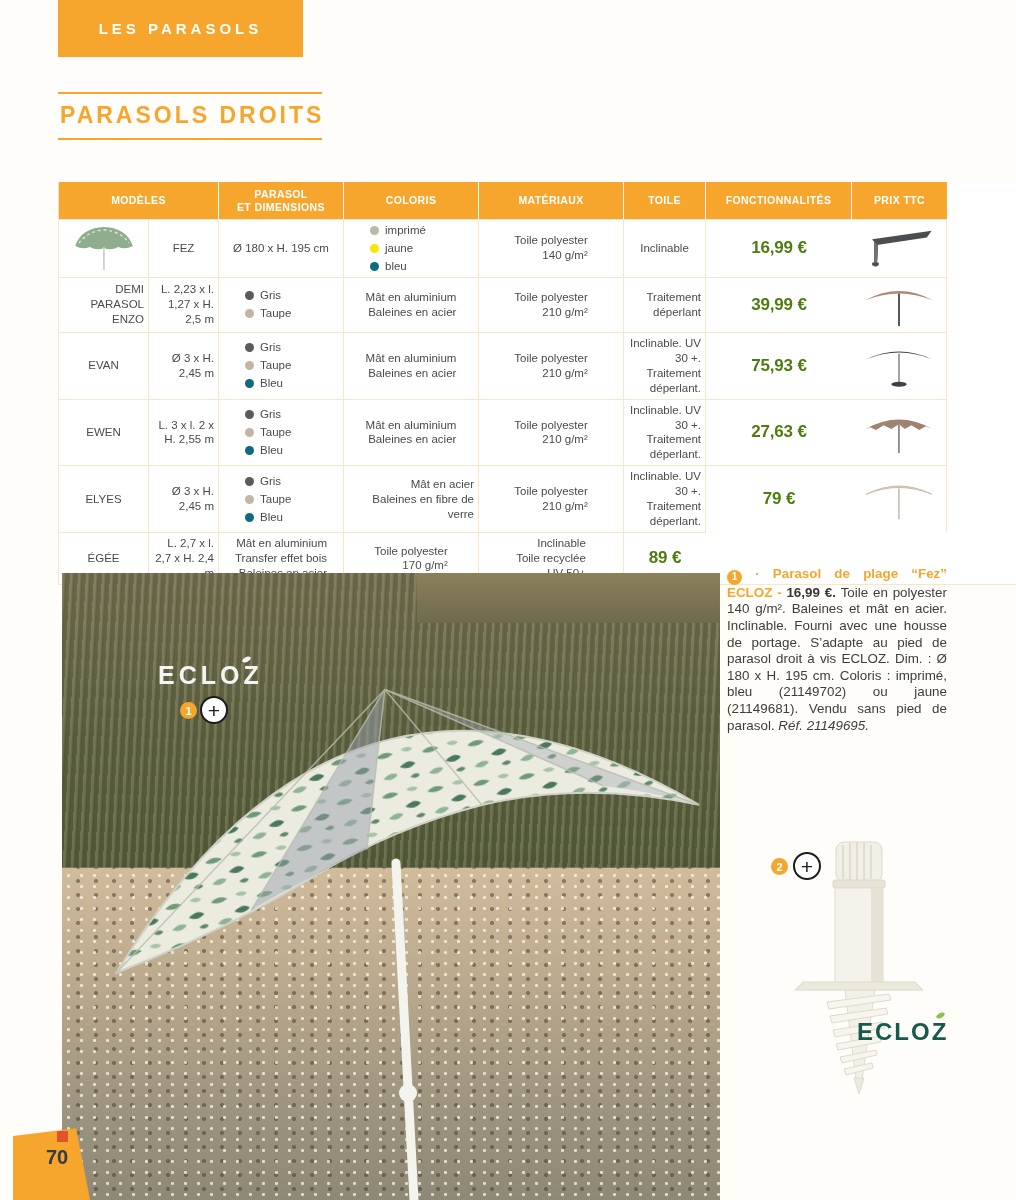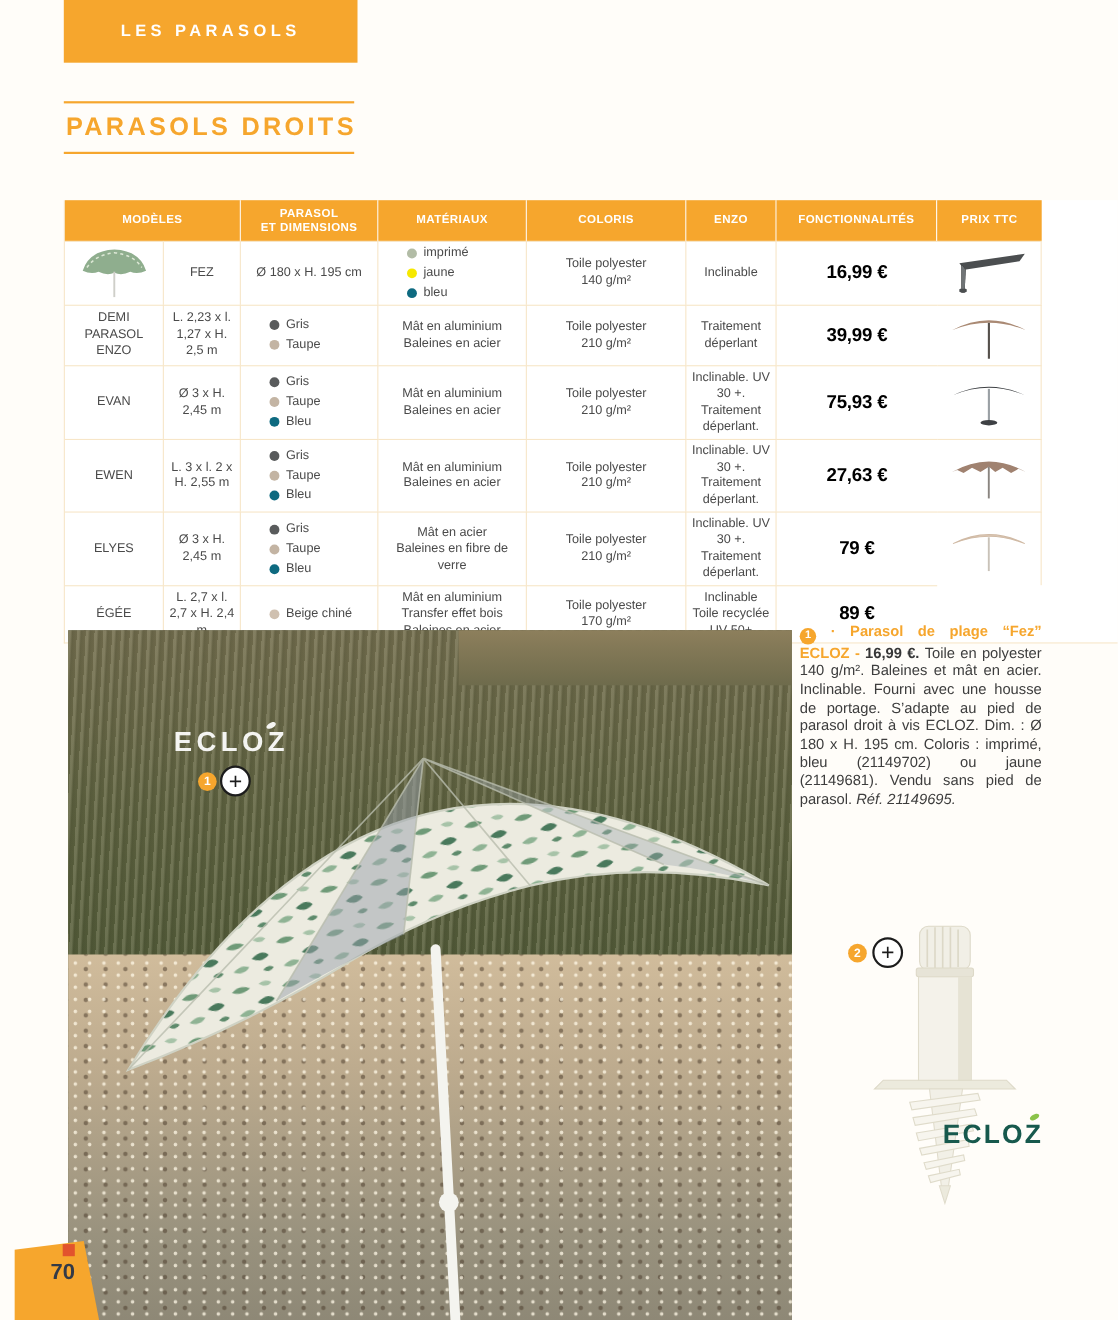--- a/index.html
+++ b/index.html
@@ -6,21 +6,21 @@
   html,body { width:1016px; height:1200px; }
   body {
     position:relative;
     background:#fffdf9;
     font-family:"Liberation Sans", sans-serif;
     color:#454545;
     overflow:hidden;
   }
   
   .banner {
-    position:absolute; left:58px; top:0; width:267px; height:57px;
+    position:absolute; left:58px; top:0; width:245px; height:57px;
     background:#f6a62d; color:#fff;
     display:flex; align-items:center; justify-content:center;
     font-size:15px; font-weight:bold; letter-spacing:4px;
   }
   .section-title {
     position:absolute; left:58px; top:92px; width:264px;
     border-top:2px solid #f6a62d; border-bottom:2px solid #f6a62d;
     padding:8px 0 9px 2px;
     color:#f6a62d; font-size:23px; font-weight:bold; letter-spacing:3px;
     white-space:nowrap;
@@ -39,32 +39,32 @@
     min-height:37px;
     display:flex; align-items:center; justify-content:center; text-align:center;
     font-size:10.5px; font-weight:bold; letter-spacing:.4px;
     border-right:1px solid #fff;
     white-space:pre-line; line-height:1.2;
   }
   .th.last { border-right:none; }
   .th.models { grid-column:span 2; }
   .td {
     min-height:51px;
-    display:flex; align-items:center; justify-content:center; text-align:center;
+    display:flex; align-items:center; justify-content:center; text-align:right;
     font-size:11.5px; line-height:1.3; color:#4a4a4a;
     border-right:1px solid #f7e6c8; border-top:1px solid #f7e6c8;
     white-space:pre-line;
     padding:3px 4px;
   }
   .td.last { border-right:none; }
   .td.coloris { justify-content:flex-start; padding-left:26px; }
   .clist { display:flex; flex-direction:column; gap:3px; align-items:flex-start; }
   .citem { display:flex; align-items:center; gap:6px; font-size:11.5px; }
   .cdot  { width:9px; height:9px; border-radius:50%; flex:0 0 auto; background:#ccc; }
-  .price { font-size:17px; font-weight:bold; color:#000000; letter-spacing:-.2px; }
+  .price { font-size:17px; font-weight:bold; color:#4d7c0f; letter-spacing:-.2px; }
   .thumb { width:80px; height:48px; }
   
   .photo {
     position:absolute; left:62px; top:573px; width:658px; height:627px;
     overflow:hidden;
     background-color:#5f6243;
     background-image:
       linear-gradient(180deg, #8d7f5c 0%, #6e6b4c 100%),
       repeating-linear-gradient(93deg, rgba(236,233,206,.17) 0 2px, rgba(45,50,28,.12) 4px, rgba(0,0,0,0) 8px),
       linear-gradient(180deg, #6e694b 0%, #5b5f3e 55%, #505837 100%),
@@ -141,23 +141,23 @@
 
 <div class="section-title">
   <span>PARASOLS DROITS</span>
 </div>
 
 <div class="ptable">
 
   <div class="th models">MODÈLES</div>
   <div class="th">PARASOL
 ET DIMENSIONS</div>
+  <div class="th">COLORIS</div>
   <div class="th">MATÉRIAUX</div>
-  <div class="th">COLORIS</div>
-  <div class="th">ENZO</div>
+  <div class="th">TOILE</div>
   <div class="th">FONCTIONNALITÉS</div>
   <div class="th last">PRIX TTC</div>
 
   <div class="td">
     <svg class="thumb" viewBox="0 0 80 50">
       <path d="M10,23 Q16,4 40,3 Q64,4 70,23 Q62,27 55,24 Q47,28 40,25 Q33,28 25,24 Q18,27 10,23 Z" fill="#8fae8e"></path>
       <path d="M14,20 Q22,8 40,6 Q58,8 66,20" fill="none" stroke="#dde8d6" stroke-width="1.4" stroke-dasharray="3 3"></path>
       <rect x="39" y="24" width="1.8" height="24" fill="#cfcfc9"></rect>
     </svg>
   </div>
@@ -269,25 +269,20 @@
   <div class="td last price">79 €</div>
 
   <div class="td">
     <svg class="thumb" viewBox="0 0 80 50">
       <path d="M6,20 Q40,3 74,20 Q57,13 40,13 Q23,13 6,20 Z" fill="#e0cdbb" stroke="#d0baa5" stroke-width="1"></path>
       <rect x="39" y="14" width="1.8" height="32" fill="#c9c2b8"></rect>
     </svg>
   </div>
   <div class="td">ÉGÉE</div>
   <div class="td">L. 2,7 x l. 2,7 x H. 2,4 m</div>
-  <div class="td coloris">
-    <div class="clist">
-      <div class="citem"><span class="cdot" style="background: rgb(207, 192, 176);"></span><span>Beige chiné</span></div>
-    </div>
-  </div>
   <div class="td">Mât en aluminium
 Transfer effet bois
 Baleines en acier</div>
   <div class="td">Toile polyester
 170 g/m²</div>
   <div class="td">Inclinable
 Toile recyclée
 UV 50+</div>
   <div class="td last price">89 €</div>
 </div>

